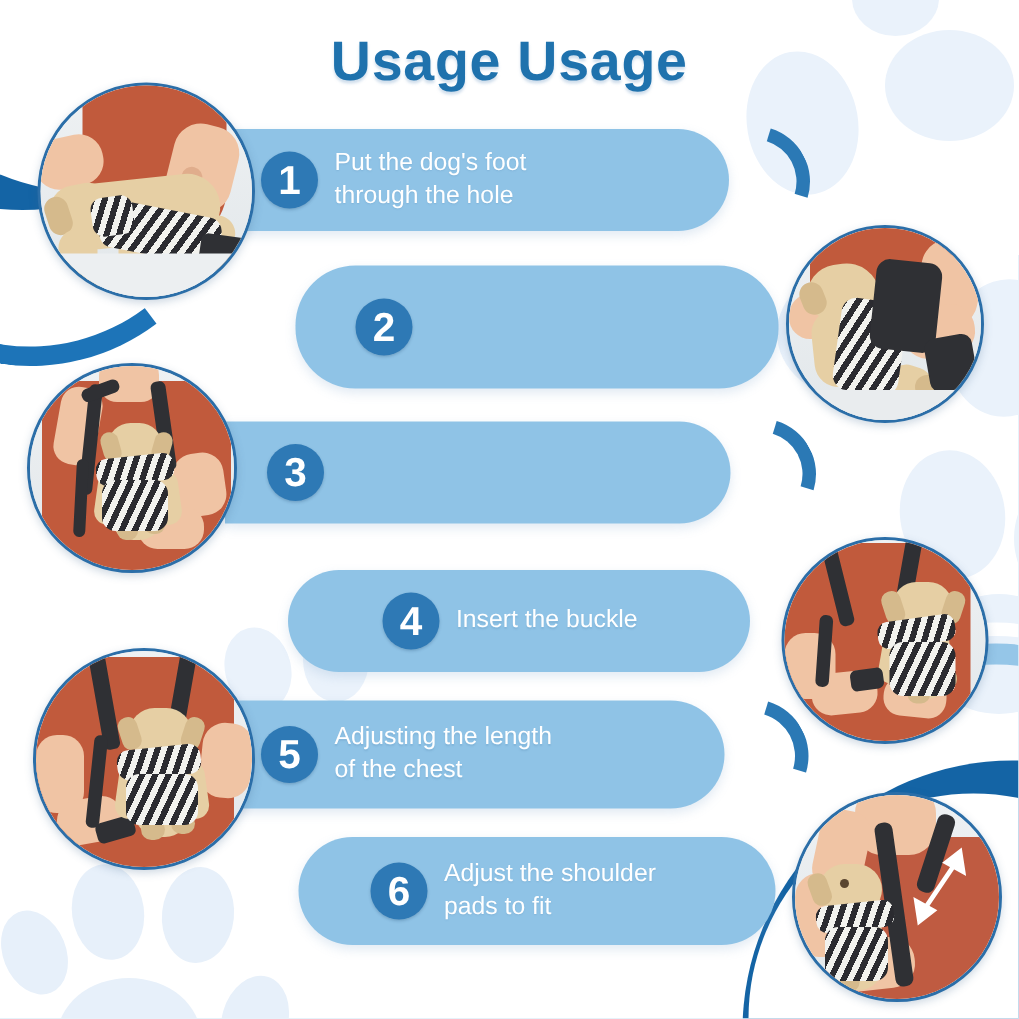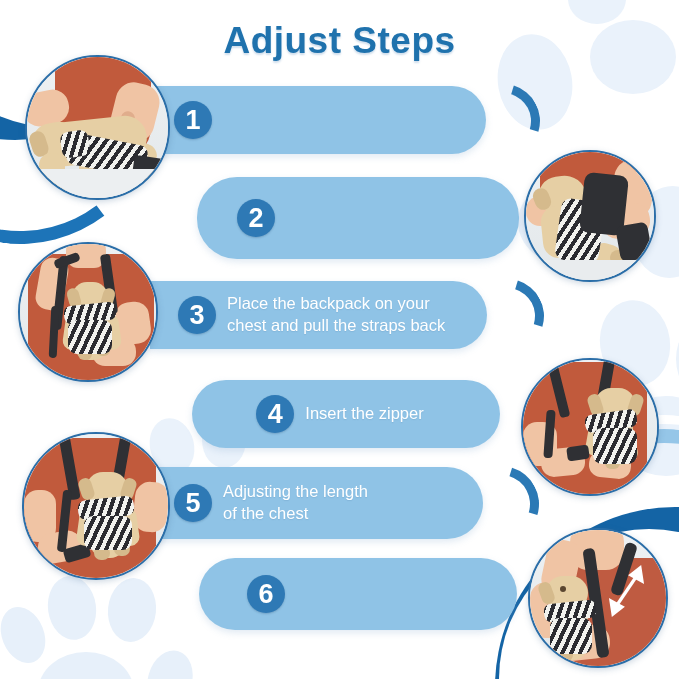--- a/index.html
+++ b/index.html
@@ -170,63 +170,65 @@
   <div class="arc-tl"></div>
   <div class="arc-tl2"></div>
 
   <div class="sweep-bl"></div>
 
   <div class="wedge-br"></div>
   <div class="wedge-br-cut"></div>
   <div class="arc-br"></div>
   <div class="arc-br2"></div>
 
-  <div class="title">Adjust Steps</div>
+  <div class="title">Usage Usage</div>
 
   <div class="step" style="left:0; top:0;">
     <div class="bubble flat-left" style="left:143px; top:86px; width:343px; height:68px; padding-left:31px;">
       <div class="badge">1</div>
+      <div class="steptext">Put the dog's foot
+through the hole</div>
     </div>
     <div class="crescent" style="left:466px; top:84px; width:74px; height:74px; border-width:9px; border-right-color:#2b79b5; transform:rotate(-28deg);"></div>
   </div>
 
   <div class="step" style="left:0; top:0;">
     <div class="bubble" style="left:197px; top:177px; width:322px; height:82px; padding-left:40px;">
       <div class="badge">2</div>
     </div>
   </div>
 
   <div class="step" style="left:0; top:0;">
     <div class="bubble flat-left" style="left:150px; top:281px; width:337px; height:68px; padding-left:28px;">
       <div class="badge">3</div>
-      <div class="steptext">Place the backpack on your
-chest and pull the straps back</div>
     </div>
     <div class="crescent" style="left:470px; top:279px; width:74px; height:74px; border-width:9px; border-right-color:#2b79b5; transform:rotate(-28deg);"></div>
   </div>
 
   <div class="step" style="left:0; top:0;">
     <div class="bubble" style="left:192px; top:380px; width:308px; height:68px; justify-content:center;">
       <div class="badge">4</div>
-      <div class="steptext">Insert the zipper</div>
+      <div class="steptext">Insert the buckle</div>
     </div>
   </div>
 
   <div class="step" style="left:0; top:0;">
     <div class="bubble flat-left" style="left:146px; top:467px; width:337px; height:72px; padding-left:28px;">
       <div class="badge">5</div>
       <div class="steptext">Adjusting the length
 of the chest</div>
     </div>
     <div class="crescent" style="left:463px; top:466px; width:76px; height:76px; border-width:9px; border-right-color:#2b79b5; transform:rotate(-28deg);"></div>
   </div>
 
   <div class="step" style="left:0; top:0;">
     <div class="bubble" style="left:199px; top:558px; width:318px; height:72px; padding-left:48px;">
       <div class="badge">6</div>
+      <div class="steptext">Adjust the shoulder
+pads to fit</div>
     </div>
   </div>
 
   <div class="photo" style="left:25px; top:55px; width:145px; height:145px;">
     <div class="scene">
       <div class="wall"></div>
       <div class="shirt" style="left:28px; top:-6px; width:96px; height:110px; border-radius:20px 14px 34px 30px;"></div>
       <div class="skin" style="left:-4px; top:34px; width:46px; height:34px; border-radius:16px; transform:rotate(-12deg);"></div>
       <div class="skin" style="left:86px; top:26px; width:44px; height:58px; border-radius:18px; transform:rotate(14deg);"></div>
       <div class="skin-d" style="left:92px; top:54px; width:14px; height:30px; border-radius:7px; transform:rotate(14deg);"></div>

